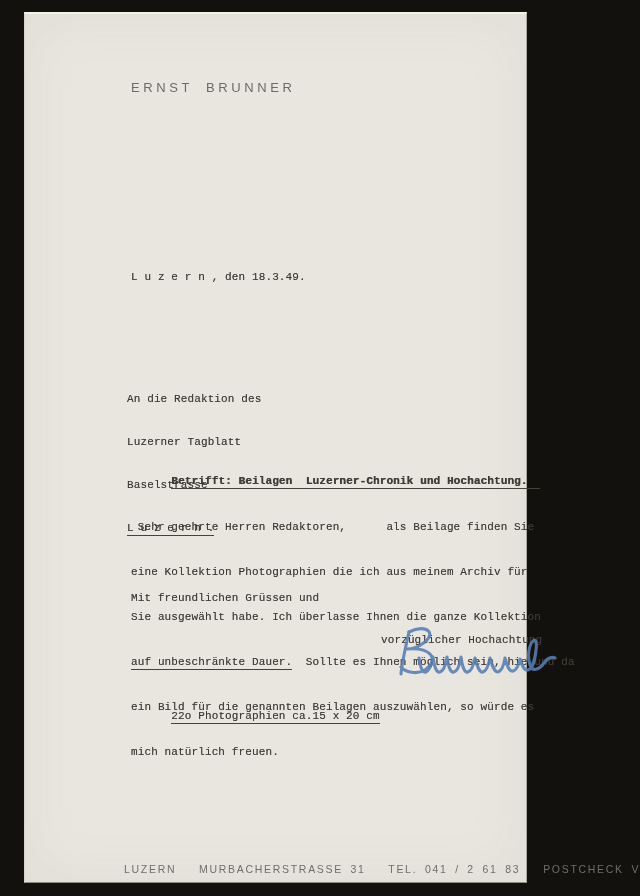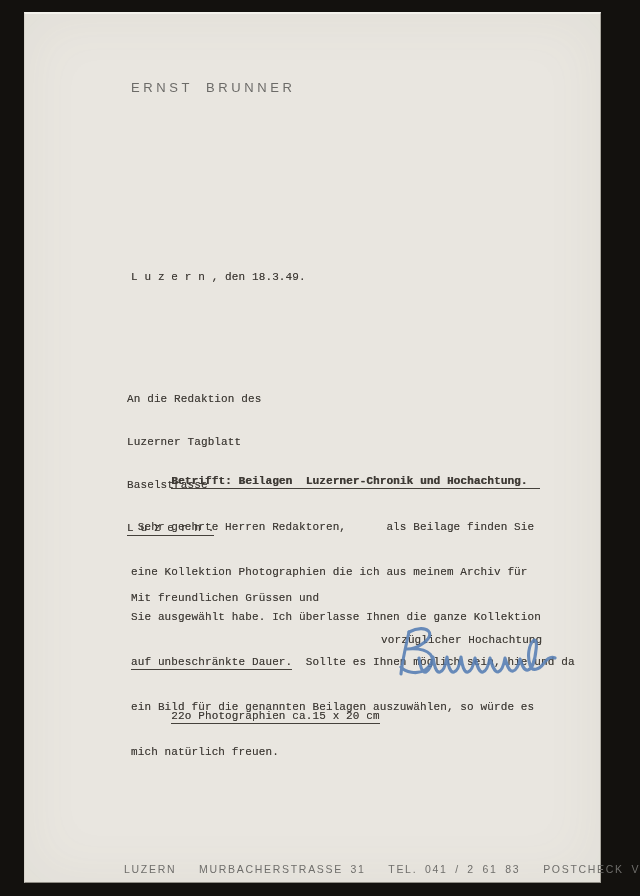--- a/index.html
+++ b/index.html
@@ -7,21 +7,21 @@
     width:640px;height:896px;
     background:#13110e;
     font-family:"Liberation Sans",sans-serif;
     overflow:hidden;
   }
   .scan{
     position:relative;width:640px;height:896px;
     background:#13110e;
   }
   .paper{
-    position:absolute;left:24px;top:12px;width:577px;height:871px;
+    position:absolute;left:24px;top:12px;width:503px;height:871px;
     background:#e9e6e0;
     border-top:2px solid #f3f2ec;
     border-left:1px solid #d6d3cb;
     border-right:1px solid #aaa79e;
     border-bottom:1px solid #8f8c84;
     box-shadow:inset 0 0 60px rgba(120,110,90,0.07);
     box-sizing:border-box;
   }
   .type{
     position:absolute;

